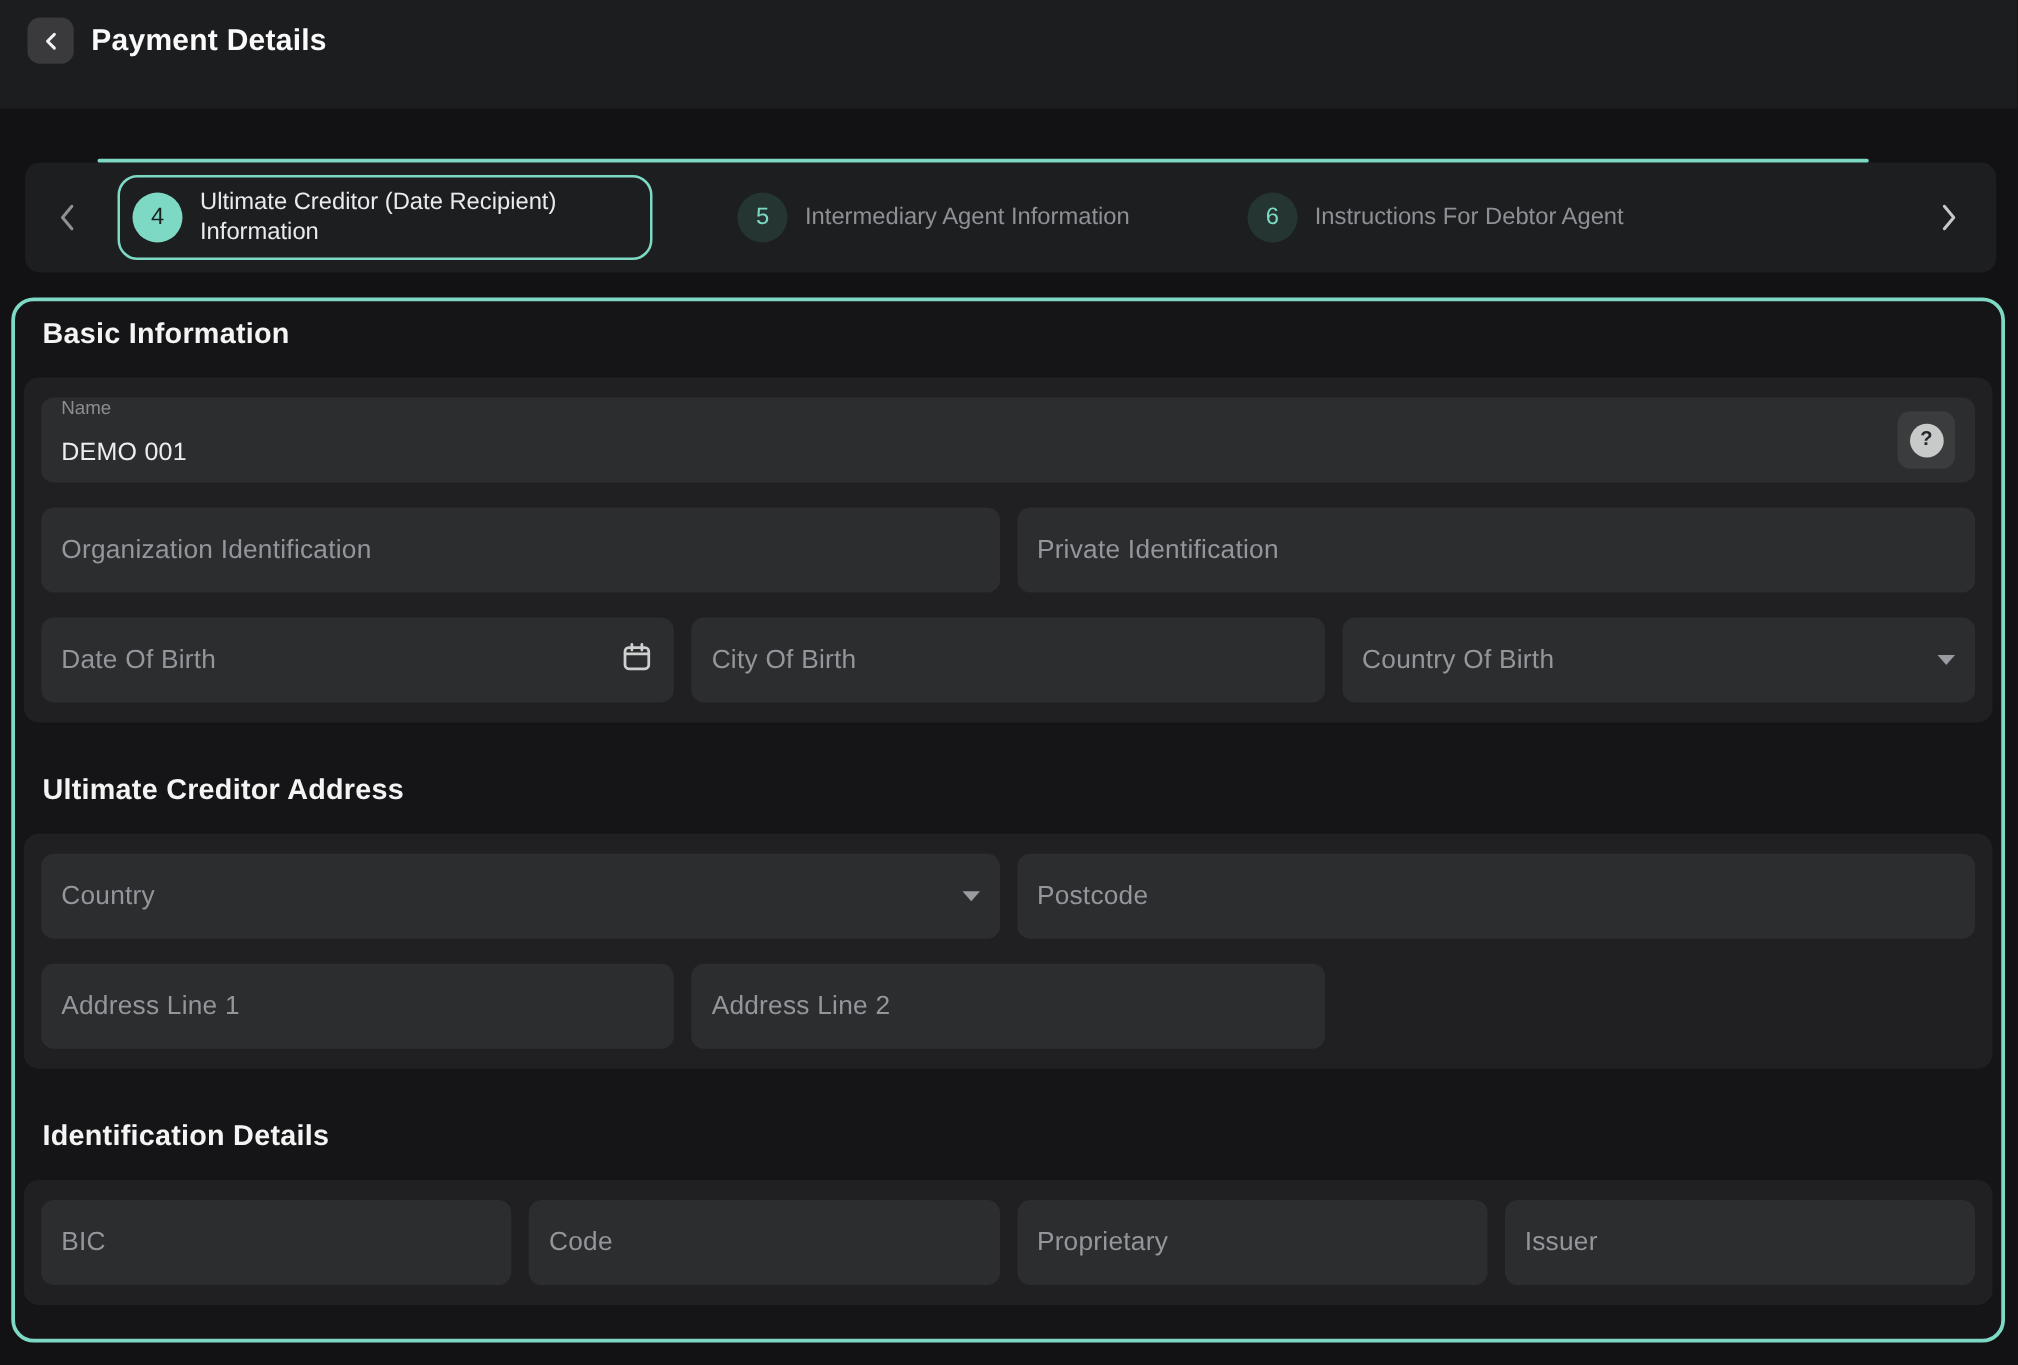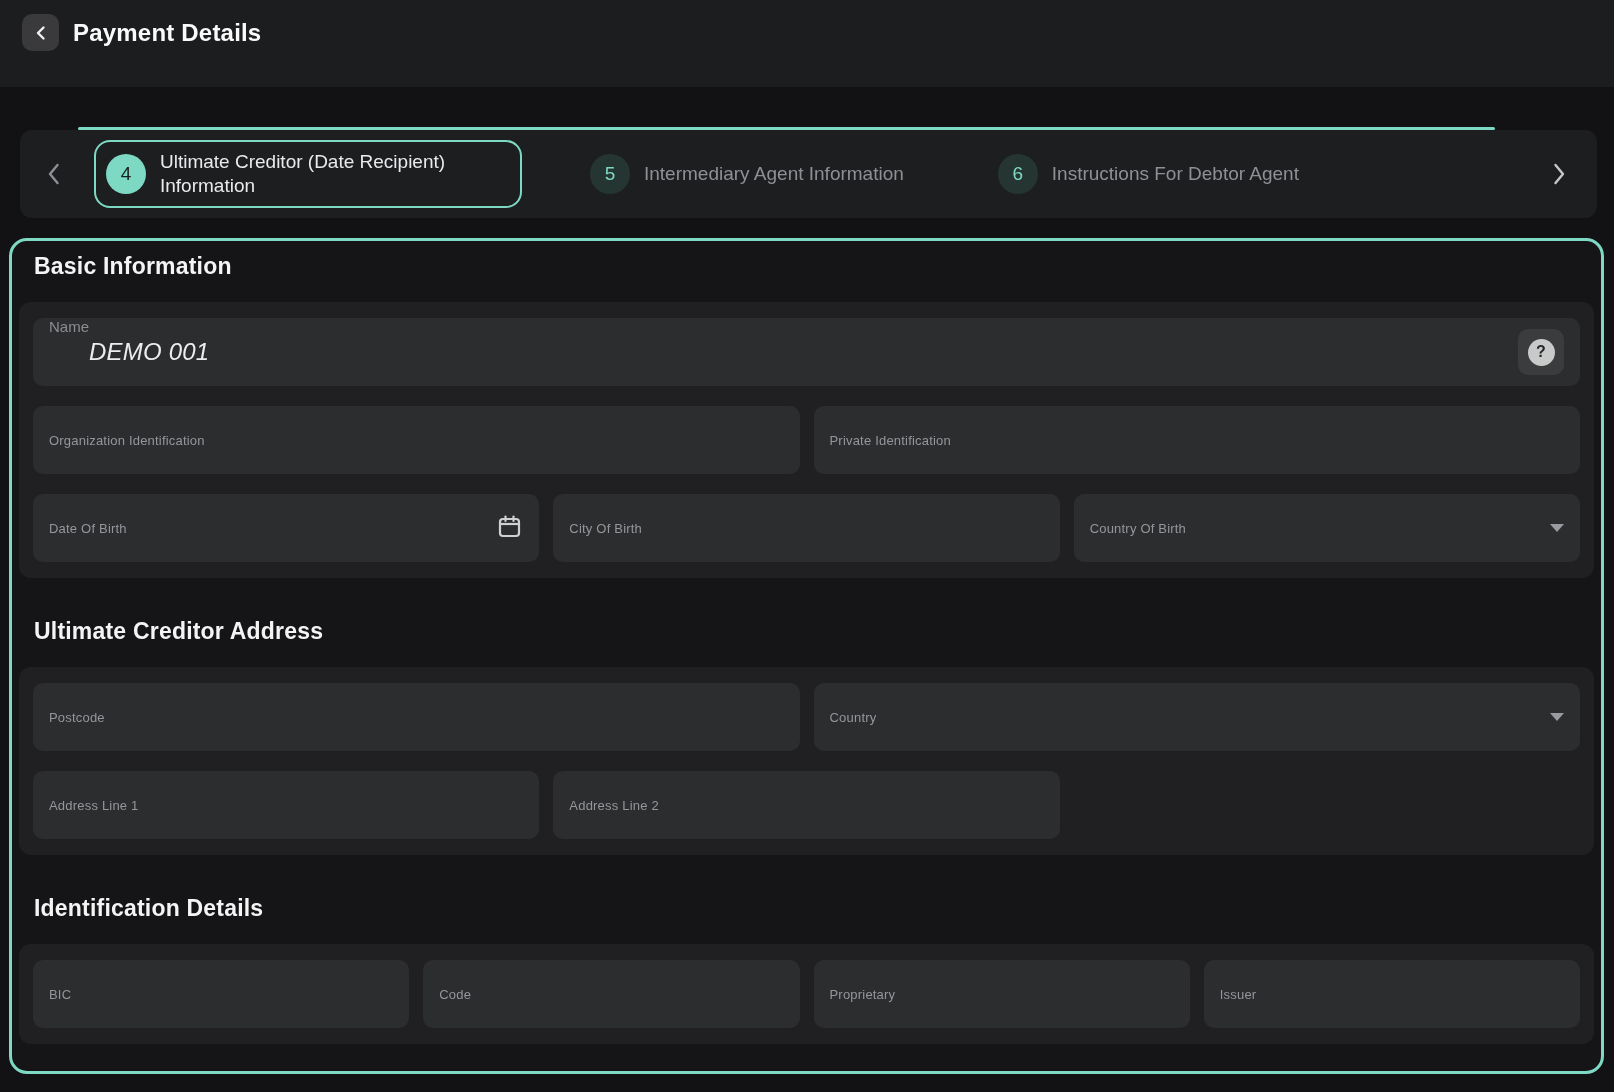--- a/index.html
+++ b/index.html
@@ -101,32 +101,32 @@
   .cols4 { grid-template-columns:repeat(4,1fr); }
 
   .field {
     height:68px; background:#2c2d2f; border-radius:10px;
     display:flex; align-items:center; padding:0 16px;
   }
   .field-input {
     flex:1 1 auto; min-width:0;
     background:transparent; border:none; outline:none;
     font-family:"Liberation Sans","DejaVu Sans",sans-serif;
-    font-size:13px; color:#ededee; letter-spacing:.2px;
+    font-size:21px; color:#ededee; letter-spacing:.2px;
   }
   .field-input::placeholder { color:#95969c; opacity:1; }
   .field .trail-icon { flex:0 0 auto; margin-left:12px; }
 
   
   .field.stacked { align-items:stretch; }
   .stacked-inner {
-    flex:1 1 auto; display:flex; flex-direction:row; justify-content:space-between;
+    flex:1 1 auto; display:flex; flex-direction:column; justify-content:space-between;
   }
   .mini-label { font-size:15px; color:#8c8d92; margin-bottom:3px; }
-  .field.stacked .field-input { font-size:24px;font-style:italic; }
+  .field.stacked .field-input { font-size:20px; }
 
   .help-btn {
     align-self:center;
     width:46px; height:46px; border:none; border-radius:10px;
     background:#3b3c3e; cursor:pointer;
     display:flex; align-items:center; justify-content:center;
   }
   .help-circle {
     width:27px; height:27px; border-radius:50%;
     background:#c7cac9; color:#26262a;
@@ -228,26 +228,26 @@
         <span class="trail-icon caret-down"></span>
       </div>
     </div>
   </section>
 
   <h2 class="section-title later">Ultimate Creditor Address</h2>
 
   <section class="group">
     <div class="row cols2">
       <div class="field">
-        <input class="field-input" placeholder="Postcode" style="">
-      </div>
-      <div class="field">
         <input class="field-input" placeholder="Country" style="">
         <span class="trail-icon caret-down"></span>
       </div>
+      <div class="field">
+        <input class="field-input" placeholder="Postcode" style="">
+      </div>
     </div>
 
     <div class="row cols3">
       <div class="field">
         <input class="field-input" placeholder="Address Line 1" style="">
       </div>
       <div class="field">
         <input class="field-input" placeholder="Address Line 2" style="">
       </div>
     </div>

